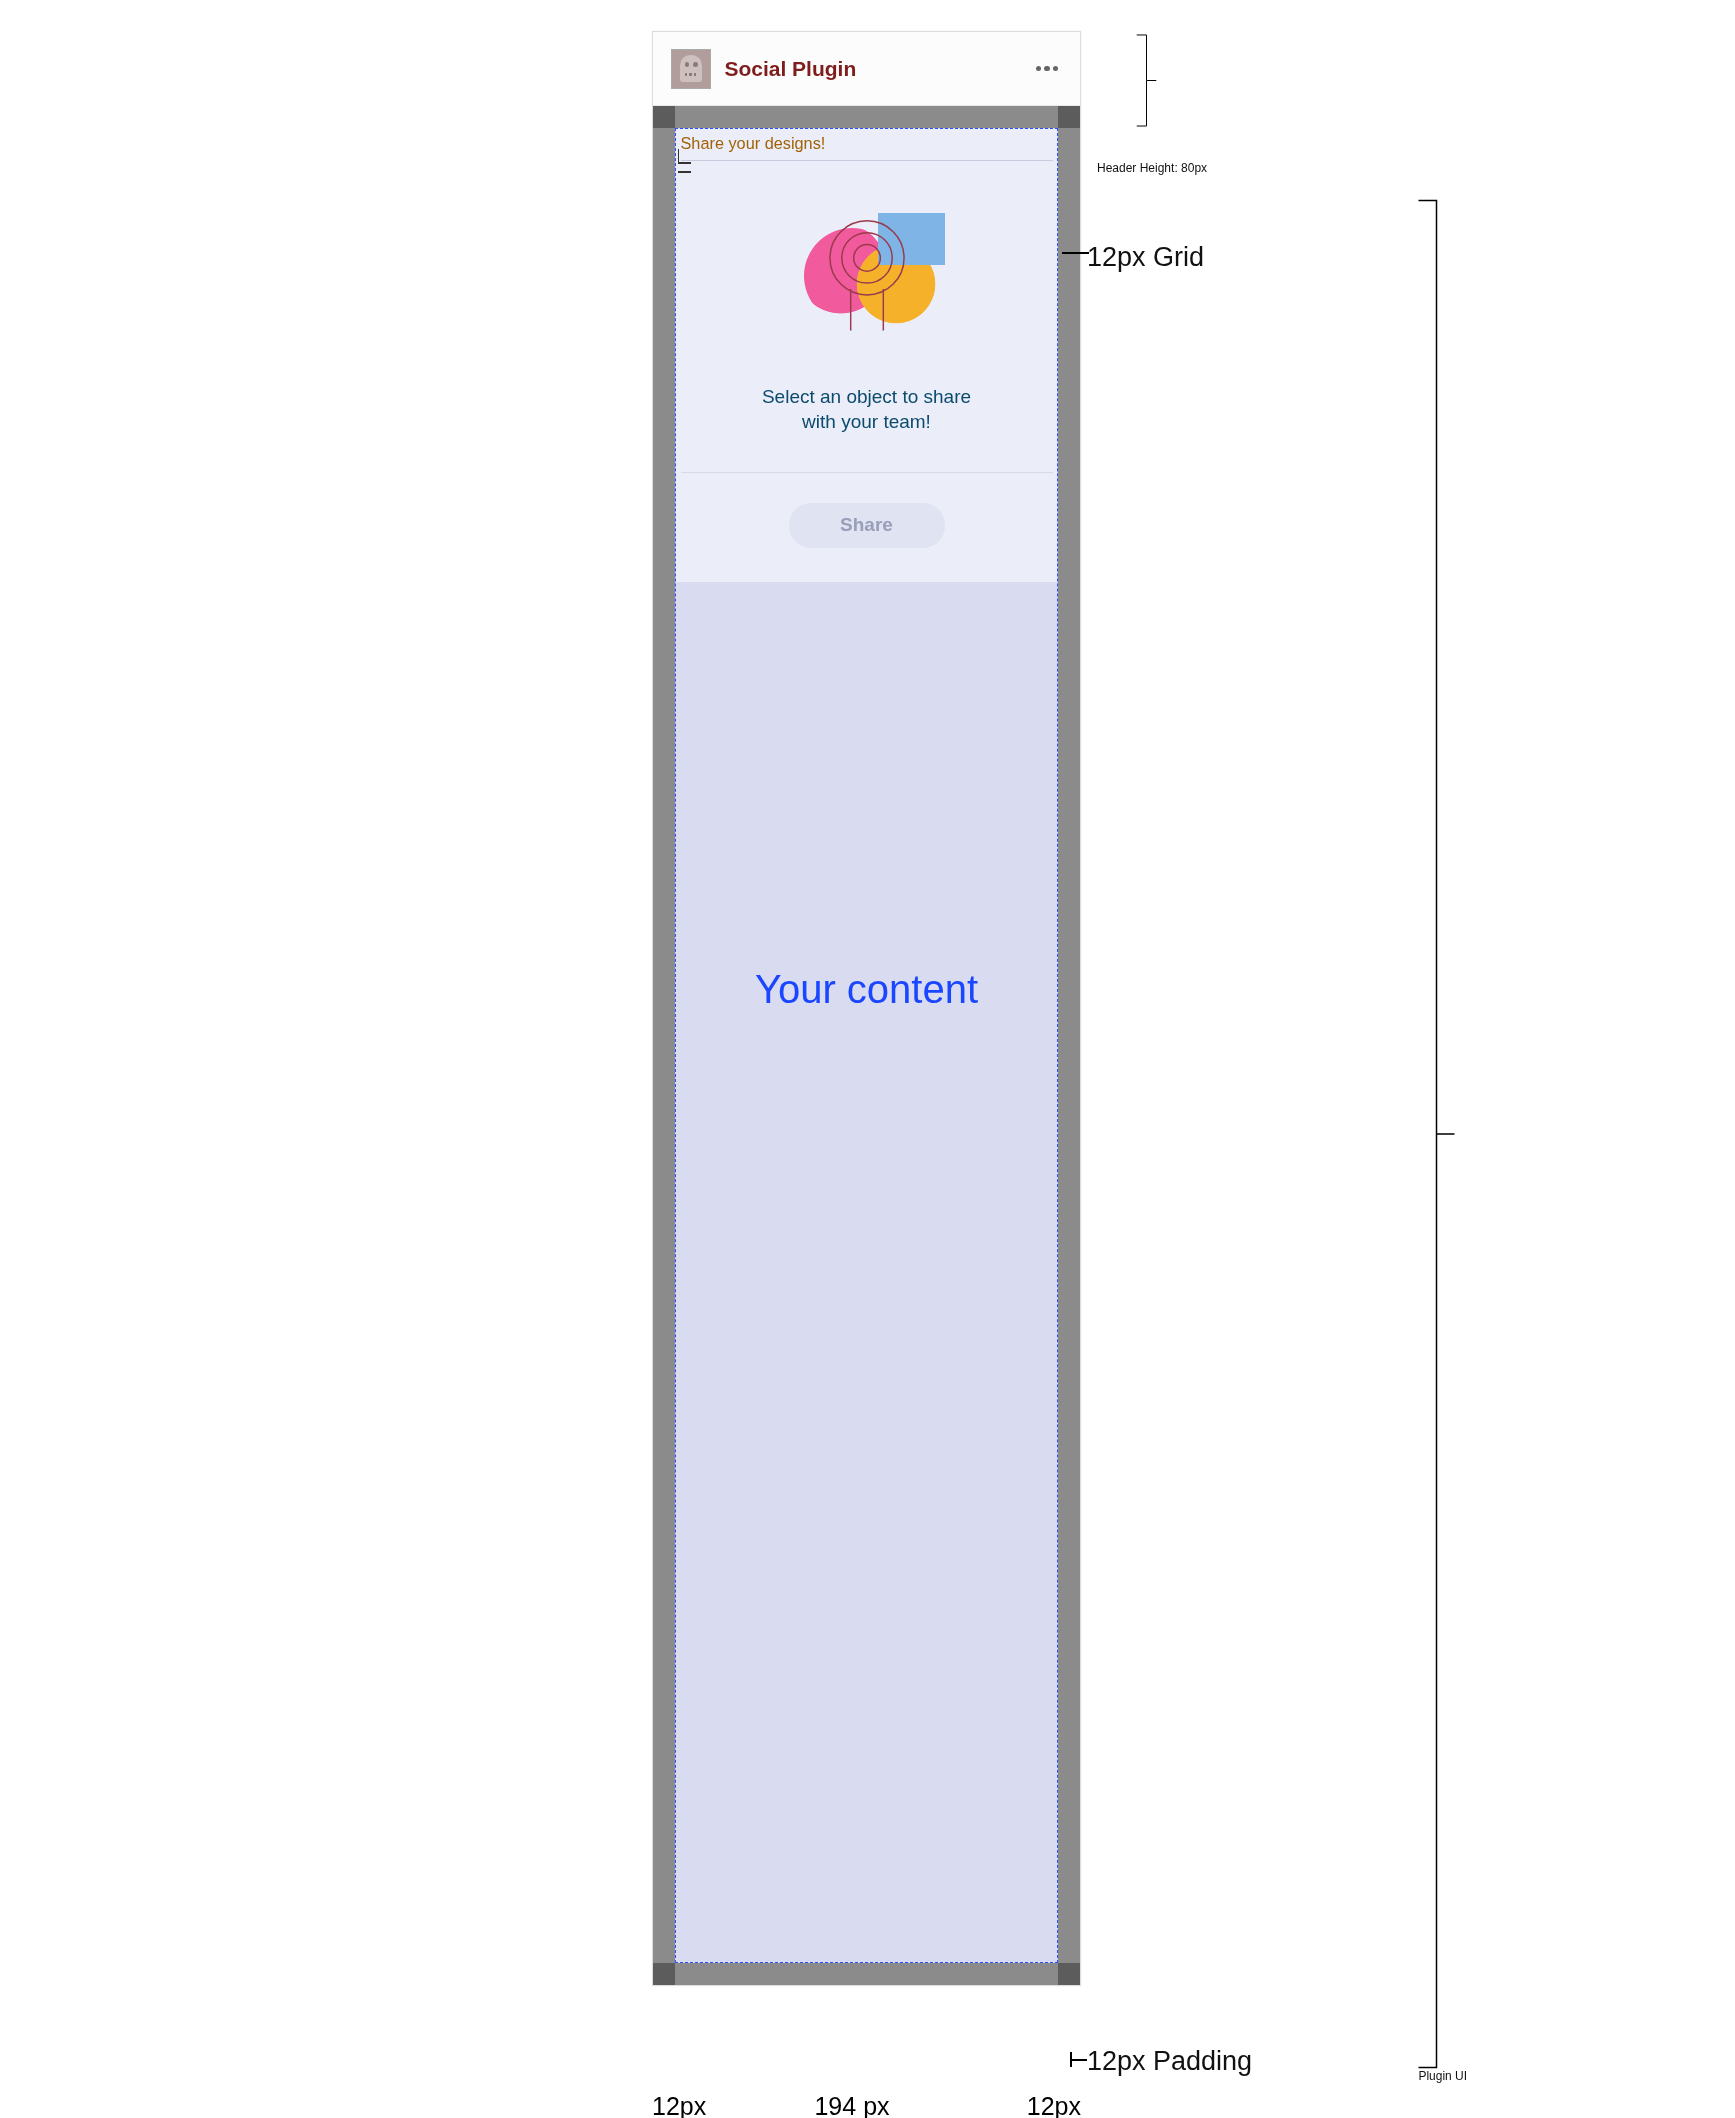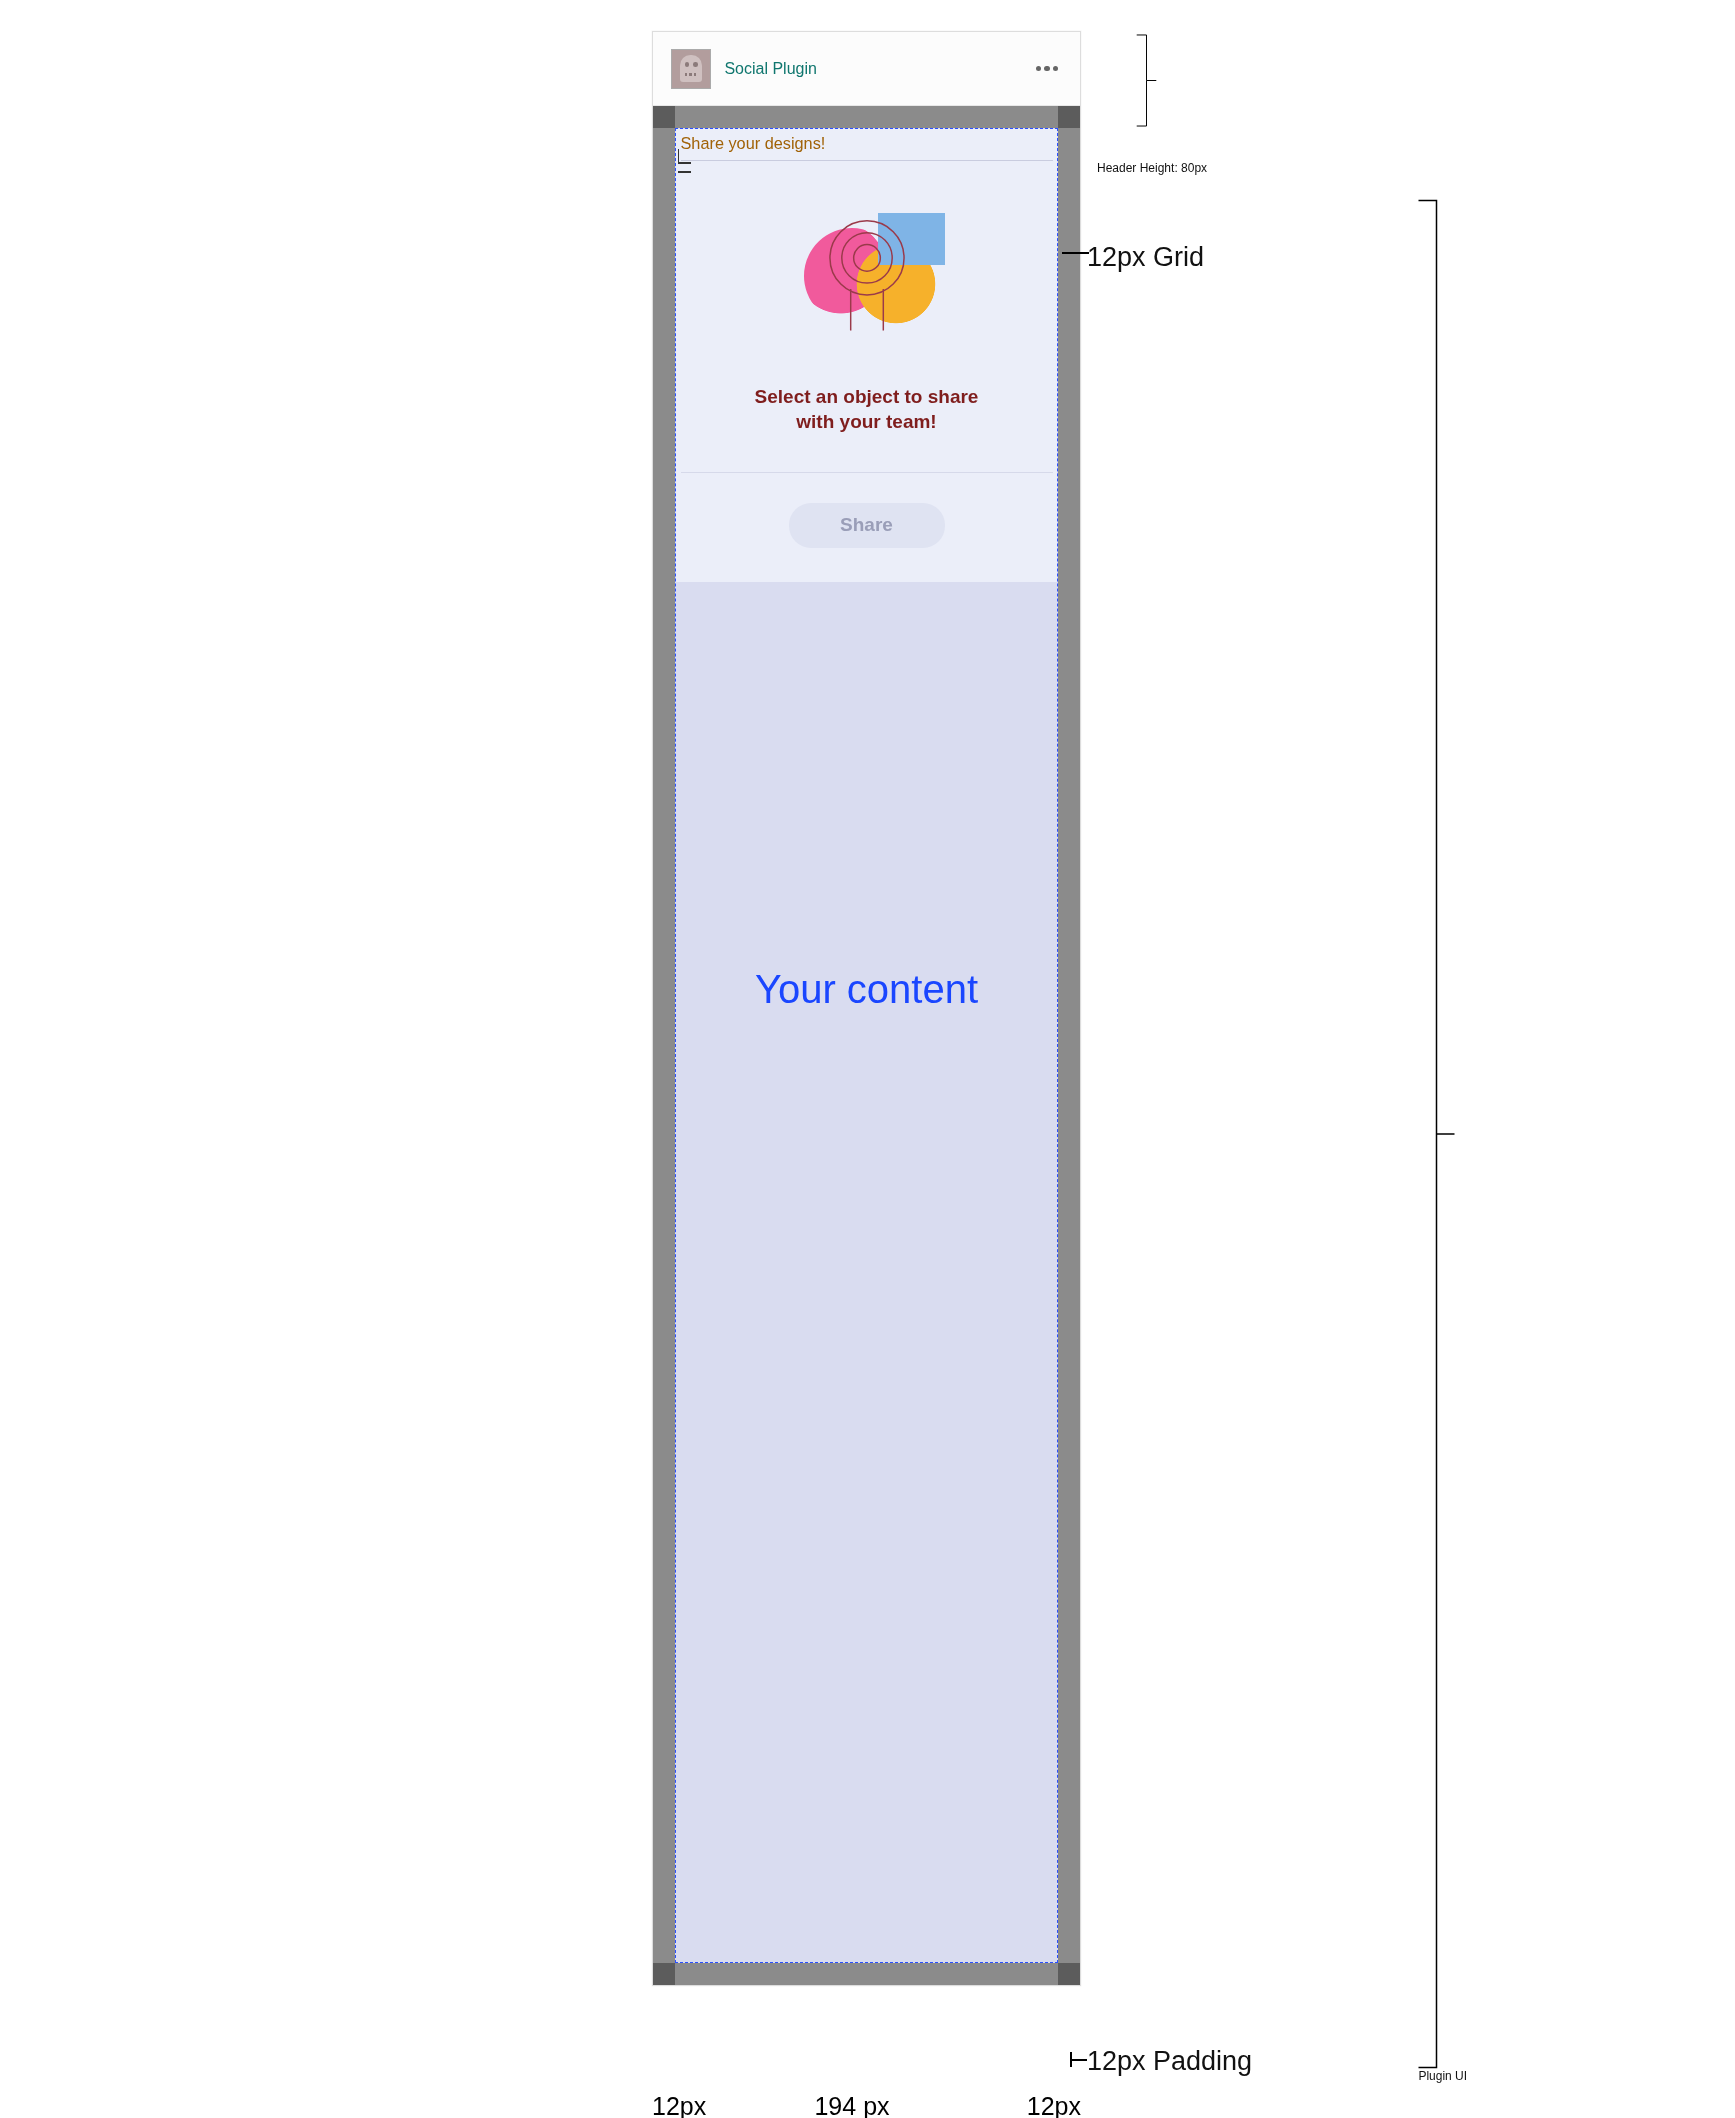--- a/index.html
+++ b/index.html
@@ -78,23 +78,23 @@
   }
   .ghost::before { left:4.5px; }
   .ghost::after  { right:4.5px; }
   .ghost .mouth {
     position:absolute;
     left: 5.2px; right: 5.2px; bottom: 6px;
     height: 3px;
     background: repeating-linear-gradient(90deg,#8b7a7a 0 2.2px, transparent 2.2px 4.5px);
   }
   .plugin-title {
-    font-size: 16px;
-    color: #0f766e;
-    font-weight: 400;
+    font-size: 21px;
+    color: #7f1d1d;
+    font-weight: 700;
     flex: 1;
   }
   .more {
     width: 30px; height: 30px;
     display:flex; align-items:center; justify-content:center;
     color: #666;
     gap: 3.7px;
   }
   .more span {
     width: 5.2px; height: 5.2px; border-radius:50%; background:#666;
@@ -167,24 +167,23 @@
     background: #7fb4e6;
   }
   .rings {
     position:absolute; inset:0;
     display:flex; align-items:center; justify-content:center;
   }
   .rings svg { width: 104px; height: 126px; }
   .hero-text {
     text-align:center;
     font-size: 19px;
-    color: #7f1d1d;
+    color: #0c4a6e;
     line-height: 1.35;
     padding: 0 22px 37px;
-    font-weight: bold;
   }
   .divider2 { height:0.7px; background:#d6d9ea; margin: 0 4.5px 30px; }
   .share-btn-row {
     display:flex; justify-content:center; padding-bottom: 34px;
   }
   .share-btn {
     width: 156px; height: 45px;
     border-radius: 22px;
     background: #dfe3f2;
     color: #9a9eb8;

